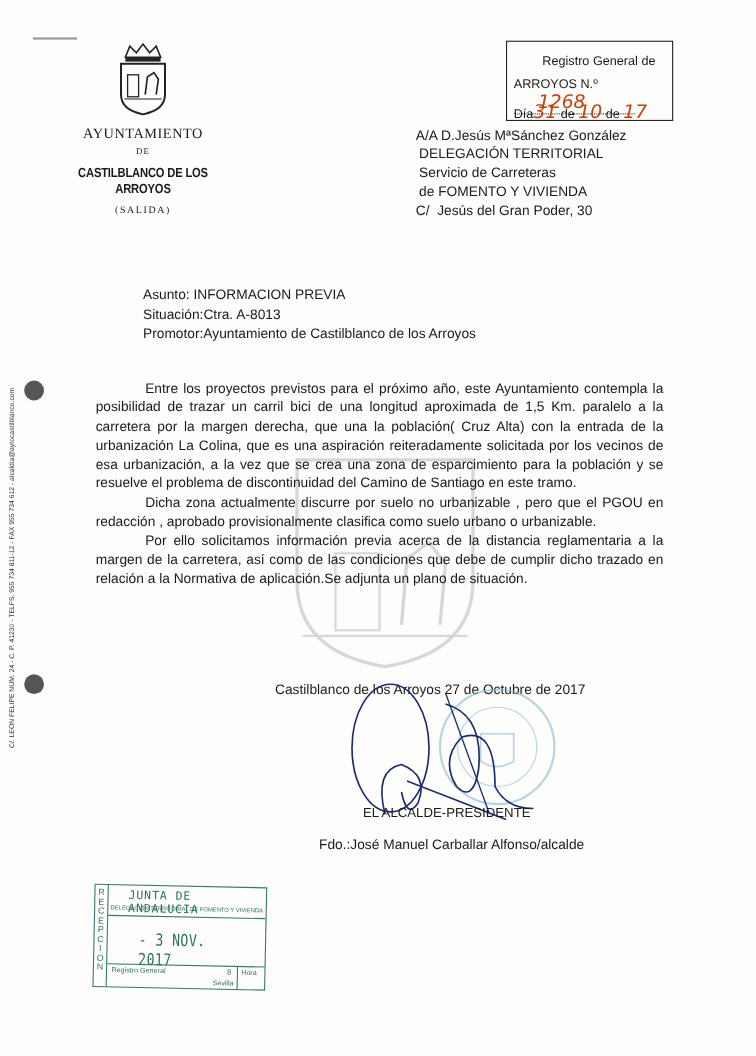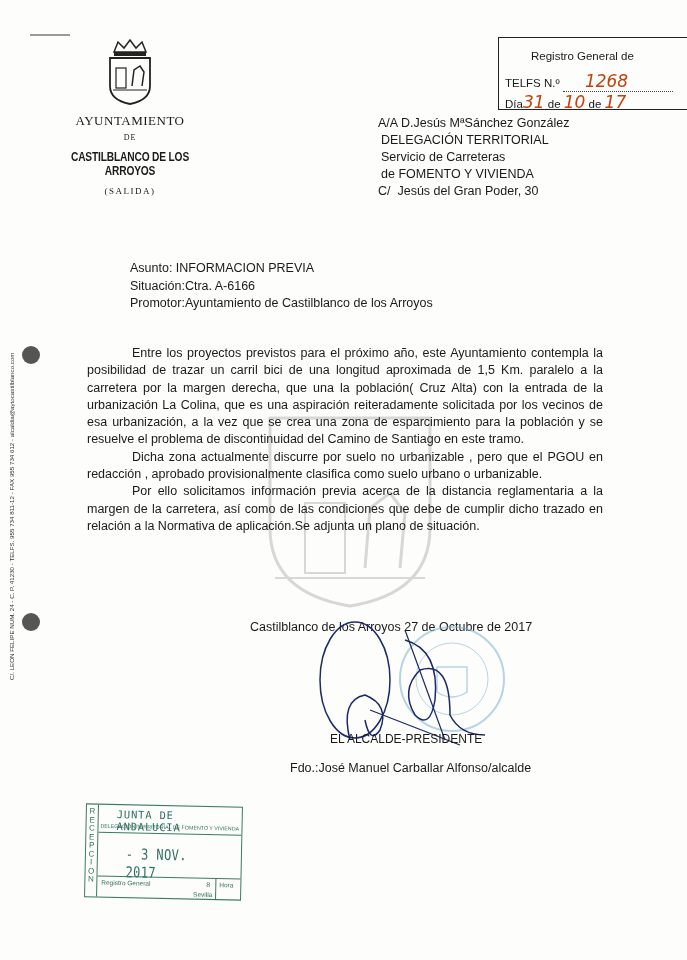--- a/index.html
+++ b/index.html
@@ -15,21 +15,21 @@
 
   
   .crest { left: 104px; top: 38px; width: 52px; height: 68px; }
   .ayto-block { left: 30px; top: 113px; width: 200px; text-align: center; }
   .ayto-title { font-family: "Liberation Serif", serif; font-size: 13px; letter-spacing: 0.5px; }
   .ayto-de { font-family: "Liberation Serif", serif; font-size: 8px; margin-top: 4px; letter-spacing: 1px; }
   .ayto-town { font-family: "Liberation Sans", sans-serif; font-weight: bold; font-size: 12px; margin-top: 8px; transform: scaleX(0.85); letter-spacing: -0.2px; }
   .ayto-prov { font-family: "Liberation Serif", serif; font-size: 9px; margin-top: 8px; letter-spacing: 1.5px; }
 
   
-  .reg-box { left: 498px; top: 37px; width: 190px; height: 73px; border: 1.4px solid #222; box-sizing: border-box; }
+  .reg-box { left: 460px; top: 37px; width: 152px; height: 73px; border: 1.4px solid #222; box-sizing: border-box; }
   .reg-title { position: absolute; left: 32px; top: 12px; font-size: 11.5px; }
   .reg-line { position: absolute; left: 6px; font-size: 11.5px; }
   .reg-l1 { top: 33px; }
   .reg-l2 { top: 54px; }
   .hand { font-family: "DejaVu Sans", sans-serif; font-size: 17px; color: #c2410c; font-style: italic; }
   .dots { border-bottom: 1px dotted #444; display: inline-block; }
 
   
   .addr { left: 378px; top: 115px; font-size: 12.5px; line-height: 17px; }
 
@@ -87,21 +87,21 @@
 <div class="abs ayto-block">
   <div class="ayto-title">AYUNTAMIENTO</div>
   <div class="ayto-de">DE</div>
   <div class="ayto-town">CASTILBLANCO DE LOS ARROYOS</div>
   <div class="ayto-prov">(SALIDA)</div>
 </div>
 
 <div class="abs reg-box">
   <div class="reg-title">Registro General de</div>
   <div class="reg-line reg-l1">
-    <span>TELFS N.º</span>
+    <span>ARROYOS N.º</span>
     <span class="dots" style="width:110px;"><span class="hand" style="margin-left:22px;">1268</span></span>
   </div>
   <div class="reg-line reg-l2">
     <span>Día</span><span class="hand">31</span>
     <span>de</span>
     <span class="hand">10</span>
     <span>de</span>
     <span class="hand">17</span>
   </div>
 </div>
@@ -109,21 +109,21 @@
 <div class="abs addr">
   <div>A/A D.Jesús MªSánchez González</div>
   <div style="padding-left:3px"> DELEGACIÓN TERRITORIAL</div>
   <div style="padding-left:3px"> Servicio de Carreteras</div>
   <div style="padding-left:3px"> de FOMENTO Y VIVIENDA</div>
   <div style="white-space:pre">C/  Jesús del Gran Poder, 30</div>
 </div>
 
 <div class="abs subject">
   <div>Asunto: INFORMACION PREVIA</div>
-  <div>Situación:Ctra. A-6166</div>
+  <div>Situación:Ctra. A-8013</div>
   <div>Promotor:Ayuntamiento de Castilblanco de los Arroyos</div>
 </div>
 
 <svg class="abs watermark" viewBox="0 0 200 200">
   <path d="M20 10 L180 10 L180 120 Q180 185 100 198 Q20 185 20 120 Z" fill="none" stroke="#777" stroke-width="3"></path>
   <rect x="55" y="95" width="40" height="70" fill="none" stroke="#777" stroke-width="2"></rect>
   <path d="M115 160 L120 100 L140 85 L155 105 L150 160" fill="none" stroke="#777" stroke-width="3"></path>
   <line x1="25" y1="170" x2="175" y2="170" stroke="#777" stroke-width="2"></line>
 </svg>
 

